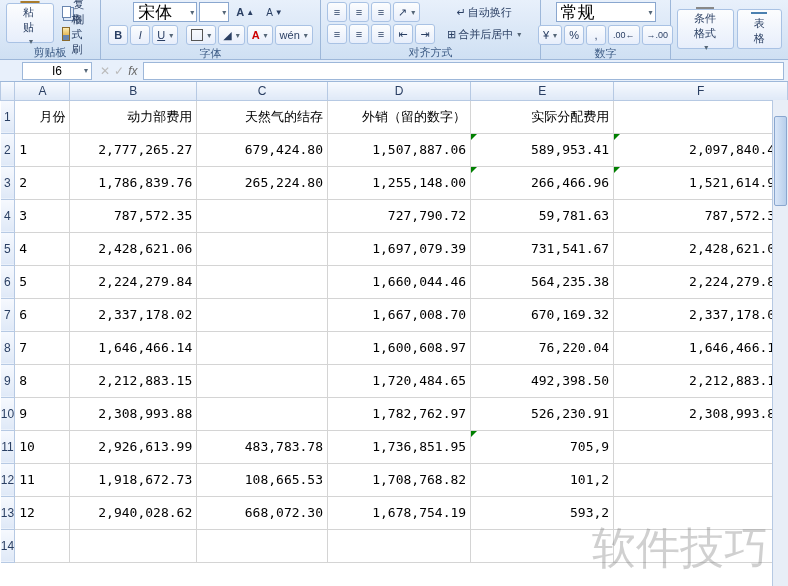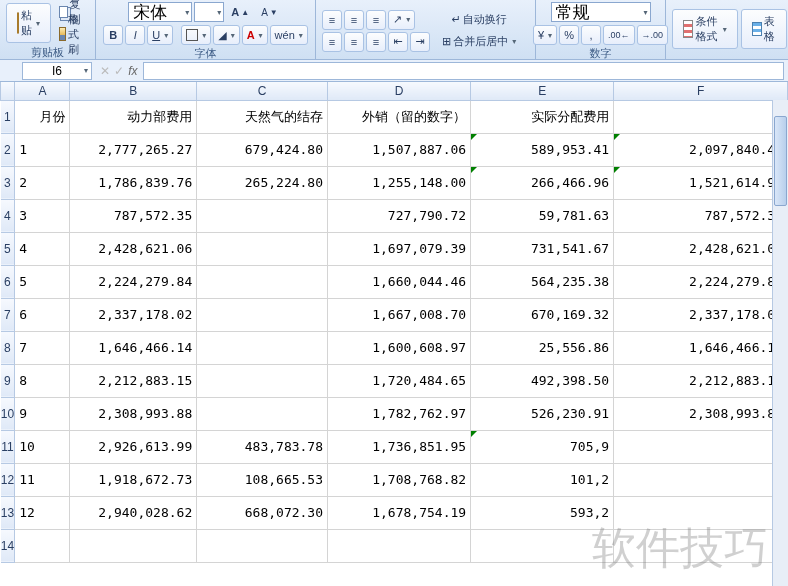--- a/index.html
+++ b/index.html
@@ -4,21 +4,21 @@
   <style>
     * { margin: 0; padding: 0; box-sizing: border-box; }
     body { font-family: "Microsoft YaHei", SimSun, Arial, sans-serif; font-size: 12px; background: #cfe0f3; width: 788px; height: 586px; overflow: hidden; display: flex; flex-direction: column; }
     
     
     .ribbon { background: linear-gradient(#e8f0fb, #cfe0f3); border-bottom: 1px solid #9db7d9; display: flex; height: 60px; }
     .ribbon-group { border-right: 1px solid #9db7d9; padding: 2px 6px 0 6px; display: flex; flex-direction: column; justify-content: space-between; }
     .ribbon-group-body { display: flex; align-items: center; gap: 3px; flex: 1; }
     .ribbon-group-label { text-align: center; font-size: 11px; color: #3b5a84; padding: 1px 0 2px; }
     .rbtn { background: linear-gradient(#fcfdfe, #e7eefb); border: 1px solid #a9c2e4; border-radius: 3px; padding: 2px 4px; display: inline-flex; align-items: center; justify-content: center; min-width: 20px; height: 20px; cursor: pointer; font-size: 11px; color: #2a3f63; gap: 2px; }
-    .rbtn.tall { height: 40px; min-width: 36px; padding: 10px; }
+    .rbtn.tall { height: 40px; flex-direction: column; min-width: 36px; padding: 16px; }
     .rbtn.noborder { border-color: transparent; background: transparent; }
     .dd-arrow::after { content: "▾"; font-size: 8px; margin-left: 2px; color: #567; }
     .combo { background: #fff; border: 1px solid #8aa7cf; height: 20px; padding: 0 14px 0 4px; display: inline-flex; align-items: center; position: relative; min-width: 50px; font-size: 17px; }
     .combo::after { content: "▾"; position: absolute; right: 2px; font-size: 8px; color: #567; }
     .stack { display: flex; flex-direction: column; gap: 2px; }
     .row { display: flex; gap: 2px; align-items: center; }
     
     
     .fbar-row { background: #e8f0fb; border-bottom: 1px solid #9db7d9; display: flex; align-items: center; height: 22px; }
     .namebox { background: #fff; border: 1px solid #9db7d9; width: 70px; height: 18px; margin: 0 2px 0 22px; display: flex; align-items: center; justify-content: center; font-size: 12px; position: relative; }
@@ -140,20 +140,21 @@
         <div class="rbtn noborder">
           <span>↵</span>
           <span>自动换行</span>
         </div>
         <div class="rbtn noborder dd-arrow">
           <span>⊞</span>
           <span>合并后居中</span>
         </div>
       </div>
     </div>
+    <div class="ribbon-group-label">对齐方式</div>
   </div>
 
   <div class="ribbon-group" style="min-width:130px">
     <div class="ribbon-group-body stack" style="gap:3px">
       <div class="combo" style="min-width:100px">
           <span>常规</span>
         </div>
       <div class="row">
         <div class="rbtn dd-arrow">
             <span>¥</span>
@@ -287,21 +288,21 @@
           <td class="cell num">1,667,008.70</td>
           <td class="cell num">670,169.32</td>
           <td class="cell num">2,337,178.02</td>
         </tr>
         <tr>
           <td class="rowhdr">8</td>
           <td class="cell rowid">7</td>
           <td class="cell num">1,646,466.14</td>
           <td class="cell num"></td>
           <td class="cell num">1,600,608.97</td>
-          <td class="cell num">25,556.86</td>
+          <td class="cell num">76,220.04</td>
           <td class="cell num">1,646,466.14</td>
         </tr>
         <tr>
           <td class="rowhdr">9</td>
           <td class="cell rowid">8</td>
           <td class="cell num">2,212,883.15</td>
           <td class="cell num"></td>
           <td class="cell num">1,720,484.65</td>
           <td class="cell num">492,398.50</td>
           <td class="cell num">2,212,883.15</td>

